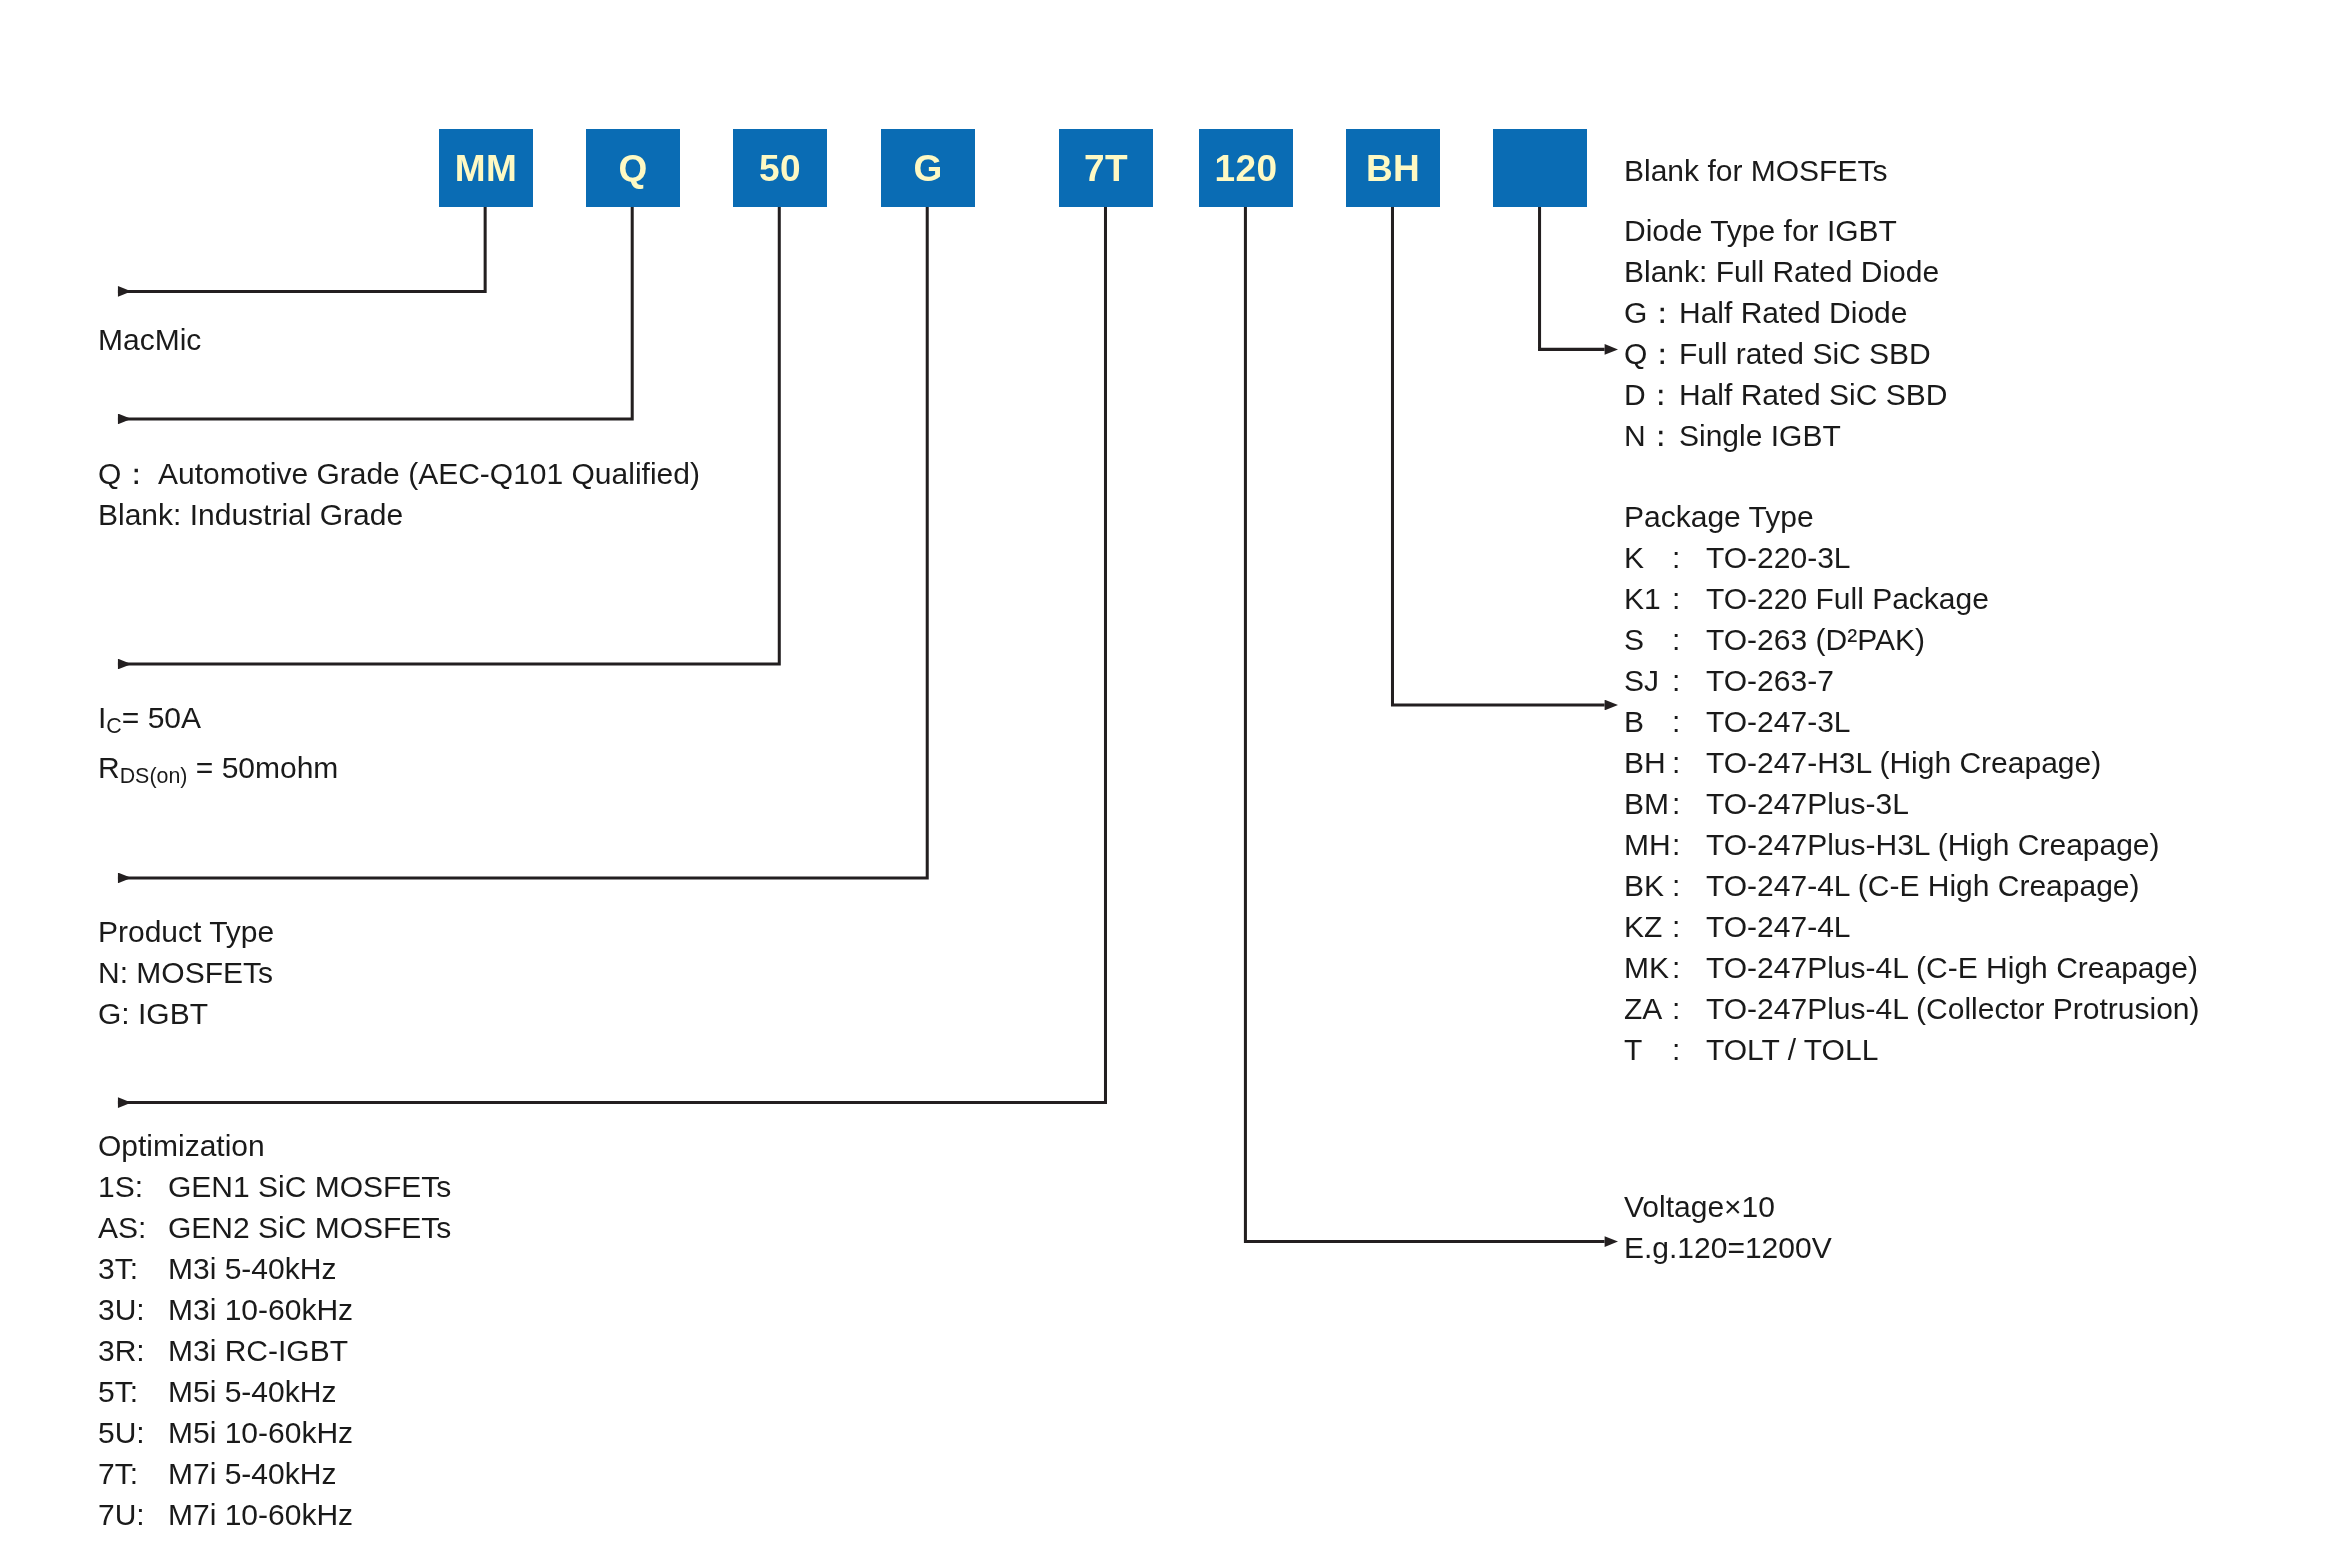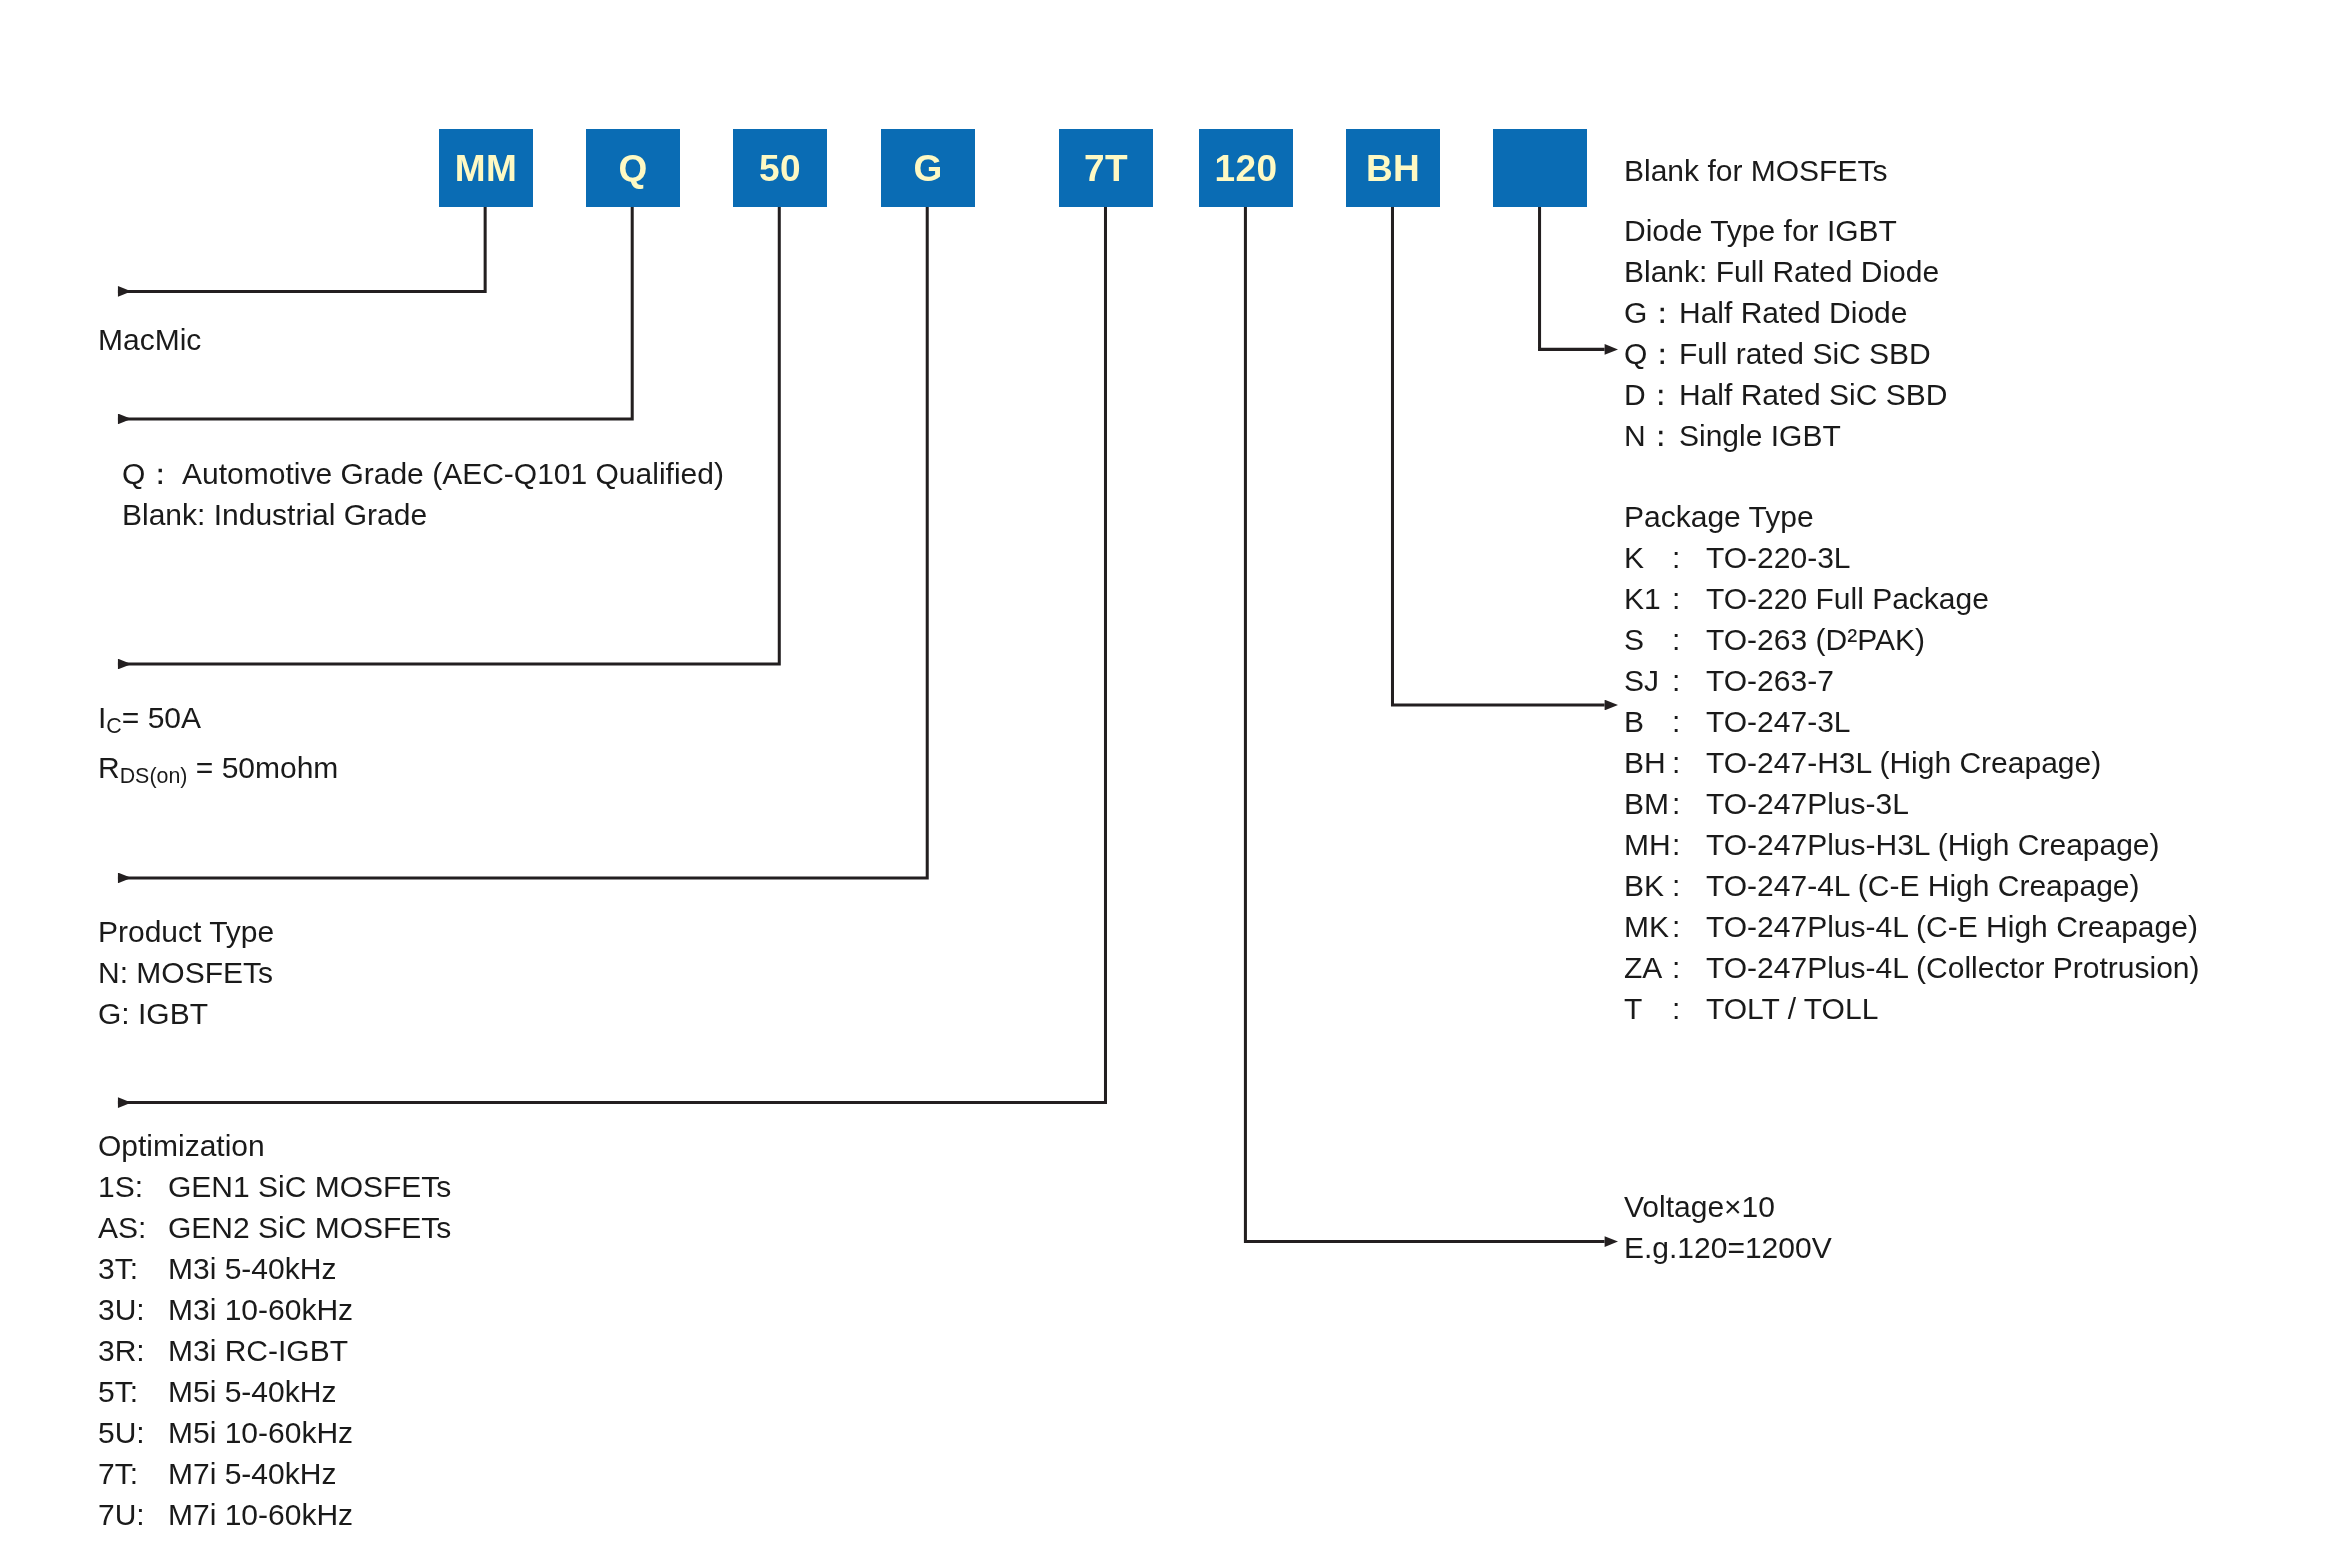--- a/index.html
+++ b/index.html
@@ -72,21 +72,21 @@
     </div>
   <div class="code-box" style="left: 1346px; top: 129px; width: 94px; height: 78px; --brand: #0a6cb4;">
       <span>BH</span>
     </div>
   <div class="code-box" style="left: 1493px; top: 129px; width: 94px; height: 78px; --brand: #0a6cb4;">
       <span></span>
     </div>
 
   <div class="txt" style="left:98px;top:319px;">MacMic</div>
 
-  <div class="list" style="left:98px;top:453px;margin-left:24px;">
+  <div class="list" style="left:98px;top:453px;">
     <span class="row">Q： Automotive Grade (AEC-Q101 Qualified)</span>
     <span class="row">Blank: Industrial Grade</span>
   </div>
 
   <div class="list" style="left:98px;top:697px;">
     <span class="row"><span>I</span><span class="sub">C</span><span>= 50A</span></span>
     <span class="row"><span>R</span><span class="sub">DS(on)</span><span> = 50mohm</span></span>
   </div>
 
   <div class="list" style="left:98px;top:911px;">
@@ -123,20 +123,21 @@
     <span class="row b">Package Type</span>
     <span class="row"><span class="k" style="width:48px">K</span><span class="k" style="width:34px">:</span><span>TO-220-3L</span></span>
     <span class="row"><span class="k" style="width:48px">K1</span><span class="k" style="width:34px">:</span><span>TO-220 Full Package</span></span>
     <span class="row"><span class="k" style="width:48px">S</span><span class="k" style="width:34px">:</span><span>TO-263 (D²PAK)</span></span>
     <span class="row"><span class="k" style="width:48px">SJ</span><span class="k" style="width:34px">:</span><span>TO-263-7</span></span>
     <span class="row"><span class="k" style="width:48px">B</span><span class="k" style="width:34px">:</span><span>TO-247-3L</span></span>
     <span class="row"><span class="k" style="width:48px">BH</span><span class="k" style="width:34px">:</span><span>TO-247-H3L (High Creapage)</span></span>
     <span class="row"><span class="k" style="width:48px">BM</span><span class="k" style="width:34px">:</span><span>TO-247Plus-3L</span></span>
     <span class="row"><span class="k" style="width:48px">MH</span><span class="k" style="width:34px">:</span><span>TO-247Plus-H3L (High Creapage)</span></span>
     <span class="row"><span class="k" style="width:48px">BK</span><span class="k" style="width:34px">:</span><span>TO-247-4L (C-E High Creapage)</span></span>
+    <span class="row"><span class="k" style="width:48px">KZ</span><span class="k" style="width:34px">:</span><span>TO-247-4L</span></span>
     <span class="row"><span class="k" style="width:48px">MK</span><span class="k" style="width:34px">:</span><span>TO-247Plus-4L (C-E High Creapage)</span></span>
     <span class="row"><span class="k" style="width:48px">ZA</span><span class="k" style="width:34px">:</span><span>TO-247Plus-4L (Collector Protrusion)</span></span>
     <span class="row"><span class="k" style="width:48px">T</span><span class="k" style="width:34px">:</span><span>TOLT / TOLL</span></span>
   </div>
 
   <div class="list" style="left:1624px;top:1186px;">
     <span class="row b">Voltage×10</span>
     <span class="row">E.g.120=1200V</span>
   </div>
 

